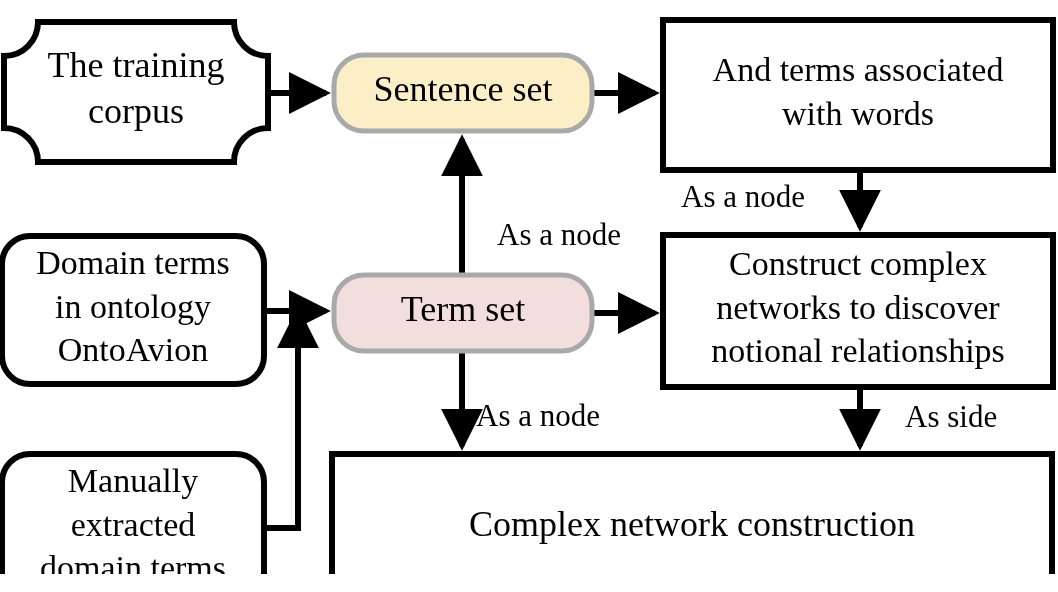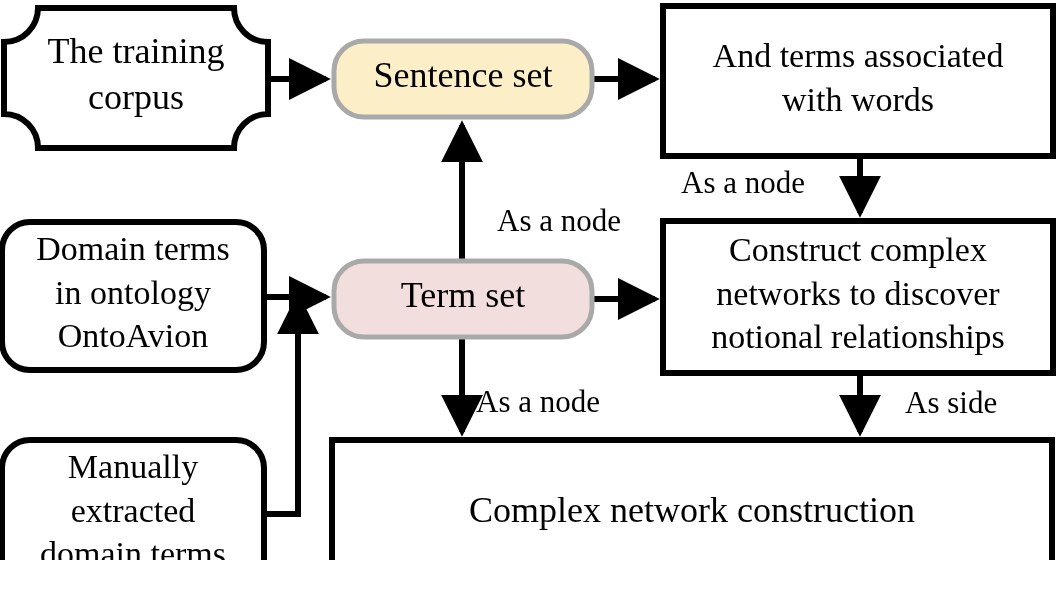--- a/index.html
+++ b/index.html
@@ -7,20 +7,21 @@
     padding: 0;
     background: #ffffff;
   }
   #canvas {
     position: relative;
     width: 1058px;
     height: 560px;
     background: #ffffff;
     overflow: hidden;
     font-family: "Liberation Serif", "DejaVu Serif", serif;
+    margin-top: 14px;
   }
   #diagram-svg {
     position: absolute;
     left: 0;
     top: 0;
     width: 1058px;
     height: 592px;
   }
   .node-label {
     font-family: "Liberation Serif", "DejaVu Serif", serif;

